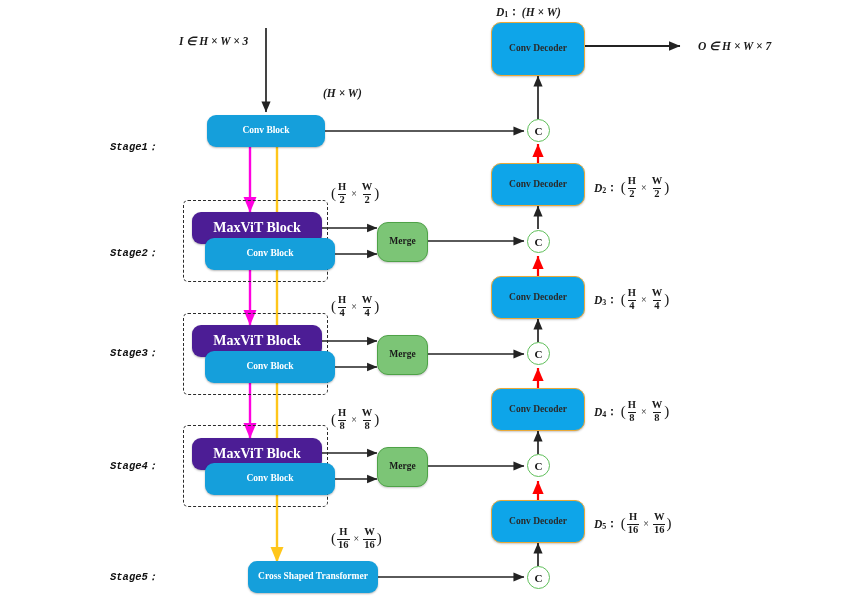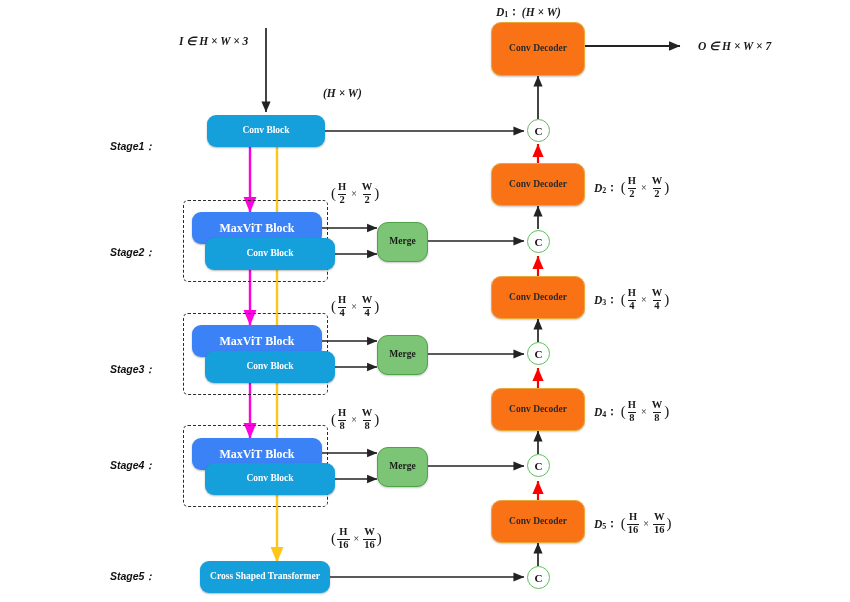--- a/index.html
+++ b/index.html
@@ -18,40 +18,41 @@
     display:flex;align-items:center;justify-content:center;
     text-align:center;line-height:1.05;
     border-radius:9px;
   }
   .node-conv{
     background:#159FDB;color:#ffffff;
     font-family:"Liberation Serif", serif;font-weight:bold;font-size:9.5px;
     box-shadow:0 1px 2px rgba(0,0,0,.28);
   }
   .node-maxvit{
-    background:#3b82f6;color:#ffffff;
-    font-family:"Liberation Serif", serif;font-weight:bold;font-size:12px;
+    background:#4c1d95;color:#ffffff;
+    font-family:"Liberation Serif", serif;font-weight:bold;font-size:14px;
     box-shadow:0 1px 2px rgba(0,0,0,.28);
   }
   .node-merge{
     background:#7CC576;border:1.6px solid #4EA247;color:#1a1a1a;
     font-family:"Liberation Serif", serif;font-weight:bold;font-size:9.5px;
     border-radius:11px;
     box-shadow:0 1px 2px rgba(0,0,0,.22);
   }
   .node-decoder{
-    background:#f97316;border:1.4px solid #E8A93A;color:#2a2a2a;
+    background:#0ea5e9;border:1.4px solid #E8A93A;color:#2a2a2a;
     font-family:"Liberation Serif", serif;font-weight:bold;font-size:9.5px;
     border-radius:10px;
     box-shadow:0 1px 2px rgba(0,0,0,.22);
   }
   .node-cst{
     background:#159FDB;color:#ffffff;
     font-family:"Liberation Serif", serif;font-weight:bold;font-size:9.5px;
     box-shadow:0 1px 2px rgba(0,0,0,.28);
+    margin-left:48px;
   }
 
   
   .concat{
     position:absolute;box-sizing:border-box;
     width:23px;height:23px;border-radius:50%;
     background:#ffffff;border:1.7px solid #5FBF5A;
     display:flex;align-items:center;justify-content:center;
     font-family:"Liberation Serif", serif;font-weight:bold;font-size:11px;color:#111;
   }
@@ -59,21 +60,21 @@
   
   .stage-group{
     position:absolute;box-sizing:border-box;
     border:1.6px dashed #2b2b2b;border-radius:5px;
     background:transparent;
   }
 
   
   .lbl{position:absolute;white-space:nowrap;color:#111;}
   .stage-label{
-    font-family:Liberation Sans, sans-serif;
+    font-family:Liberation Mono, monospace;
     font-style:italic;font-weight:bold;font-size:10.5px;color:#111;
   }
   .math{
     font-family:"Liberation Serif", serif;
     font-style:italic;font-weight:bold;font-size:11.5px;color:#1a1a1a;
   }
   .dim{
     font-family:"Liberation Serif", serif;
     font-weight:bold;font-size:11.5px;color:#1a1a1a;
     display:flex;align-items:center;
@@ -157,21 +158,21 @@
 
     <line x1="580" y1="46" x2="680" y2="46" stroke="#232323" stroke-width="1.8" marker-end="url(#ahDark)"></line>
   </svg>
 
   <div class="stage-group" style="left:183px;top:200px;width:145px;height:82px;"></div>
   <div class="stage-group" style="left:183px;top:313px;width:145px;height:82px;"></div>
   <div class="stage-group" style="left:183px;top:425px;width:145px;height:82px;"></div>
 
   <div class="lbl stage-label" style="left:110px;top:140px;">Stage1：</div>
   <div class="lbl stage-label" style="left:110px;top:246px;">Stage2：</div>
-  <div class="lbl stage-label" style="left:110px;top:363px;">Stage3：</div>
+  <div class="lbl stage-label" style="left:110px;top:346px;">Stage3：</div>
   <div class="lbl stage-label" style="left:110px;top:459px;">Stage4：</div>
   <div class="lbl stage-label" style="left:110px;top:570px;">Stage5：</div>
 
   <div class="node node-conv" style="left:207px;top:115px;width:118px;height:32px;">
     <span>Conv Block</span>
   </div>
 
   <div class="node node-maxvit" style="left:192px;top:212px;width:130px;height:32px;">
     <span>MaxViT Block</span>
   </div>

